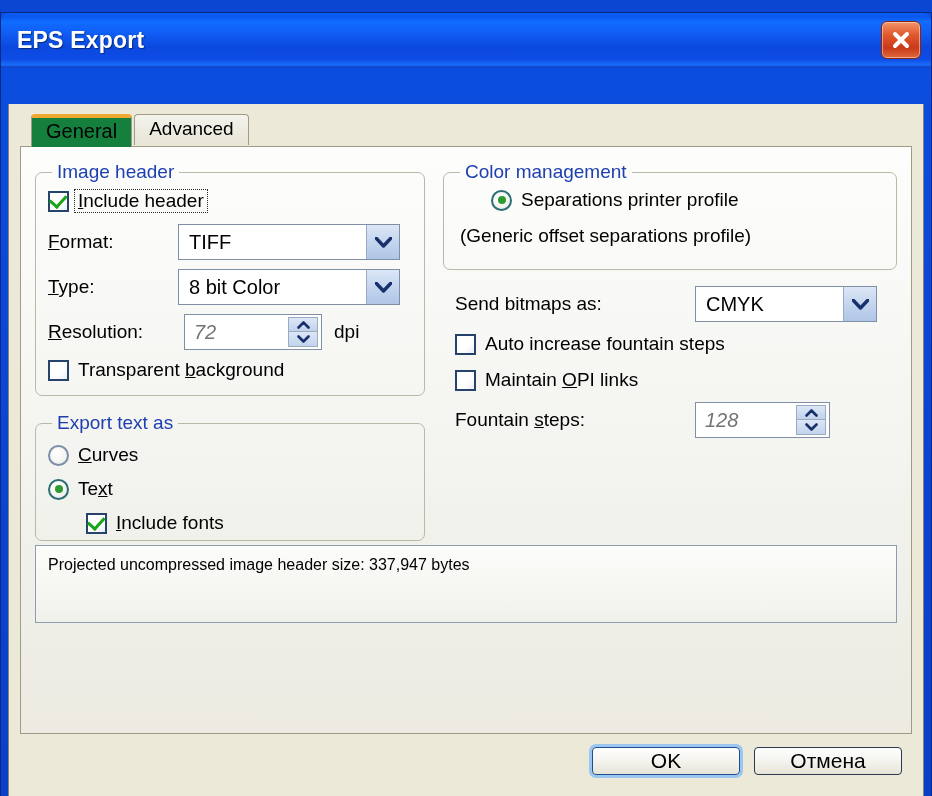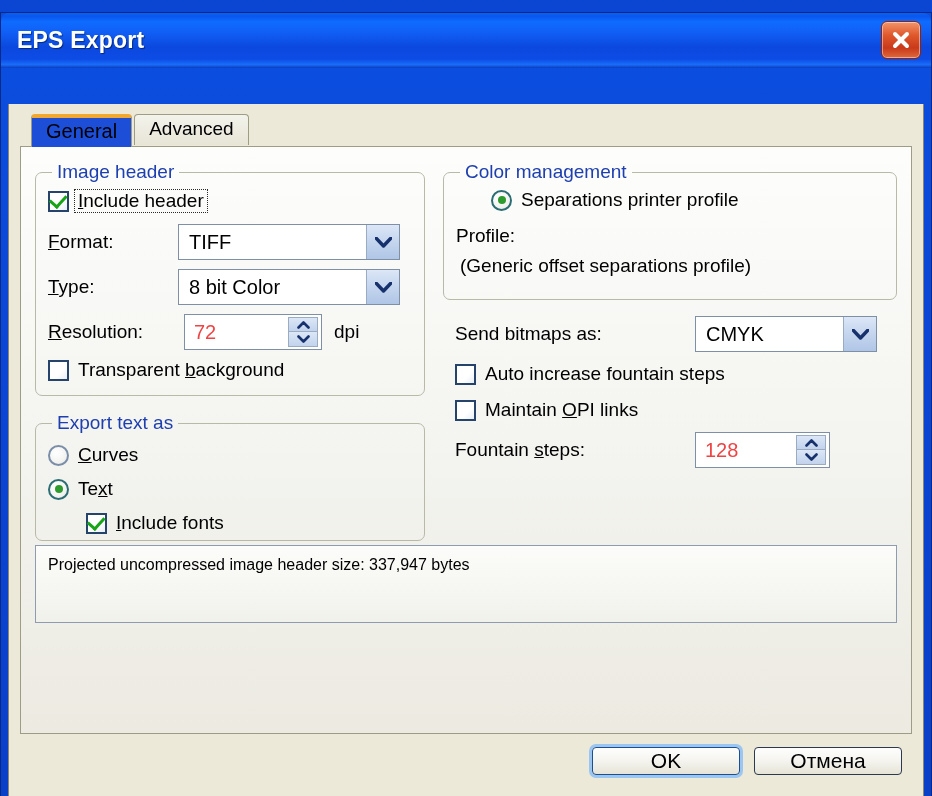--- a/index.html
+++ b/index.html
@@ -93,21 +93,21 @@
     padding: 3px 14px 5px 14px;
     border: 1px solid #9d9d87;
     border-bottom: none;
     border-top-left-radius: 4px;
     border-top-right-radius: 4px;
     cursor: pointer;
     line-height: 22px;
     user-select: none;
   }
   .tab.active {
-    background: #1d4ed8;
+    background: #15803d;
     border-top: 4px solid #f0a830;
     padding-top: 2px;
     margin-bottom: -1px;
     position: relative;
     z-index: 4;
     font-size: 20px;
   }
   .tab.inactive {
     background: linear-gradient(180deg,#f4f3ec 0%,#e7e5d6 100%);
     margin-bottom: 1px;
@@ -212,21 +212,21 @@
   .spin {
     height: 36px;
     border: 1px solid #7f8fa6;
     background: #ffffff;
     display: flex; align-items: stretch;
   }
   .spin .val {
     flex: 1 1 auto;
     display: flex; align-items: center;
     padding-left: 9px;
-    font-size: 20px; color: #ef4444;
+    font-size: 20px; color: #737373; font-style: italic;
   }
   .spin .btns {
     width: 30px; flex: 0 0 30px;
     display: flex; flex-direction: column;
     margin: 2px 3px 2px 0;
   }
   .spin .btns .up, .spin .btns .dn {
     flex: 1 1 50%;
     background: linear-gradient(180deg,#dce7f7 0%,#c2d3ec 100%);
     border: 1px solid #9aabc2;
@@ -381,23 +381,20 @@
           <fieldset class="group" style="padding-bottom:22px;">
             <legend>Color management</legend>
 
 
 
             <div class="row" style="margin-bottom:14px;padding-left:35px;">
               <span class="rb selected"></span>
               <span class="lbl" style="margin-left:9px;">Separations printer profile</span>
             </div>
 
-            <div class="row" style="margin-bottom:8px;">
-              <span class="lbl">Profile:</span>
-            </div>
             <div class="row" style="margin-bottom:0;padding-left:4px;">
               <span class="lbl">(Generic offset separations profile)</span>
             </div>
           </fieldset>
 
           <div style="padding:0 12px;">
             <div class="row" style="margin-bottom:11px;">
               <span class="lbl" style="width:240px;">Send bitmaps as:</span>
               <div class="combo" style="width:182px;">
                 <span class="val">CMYK</span>

